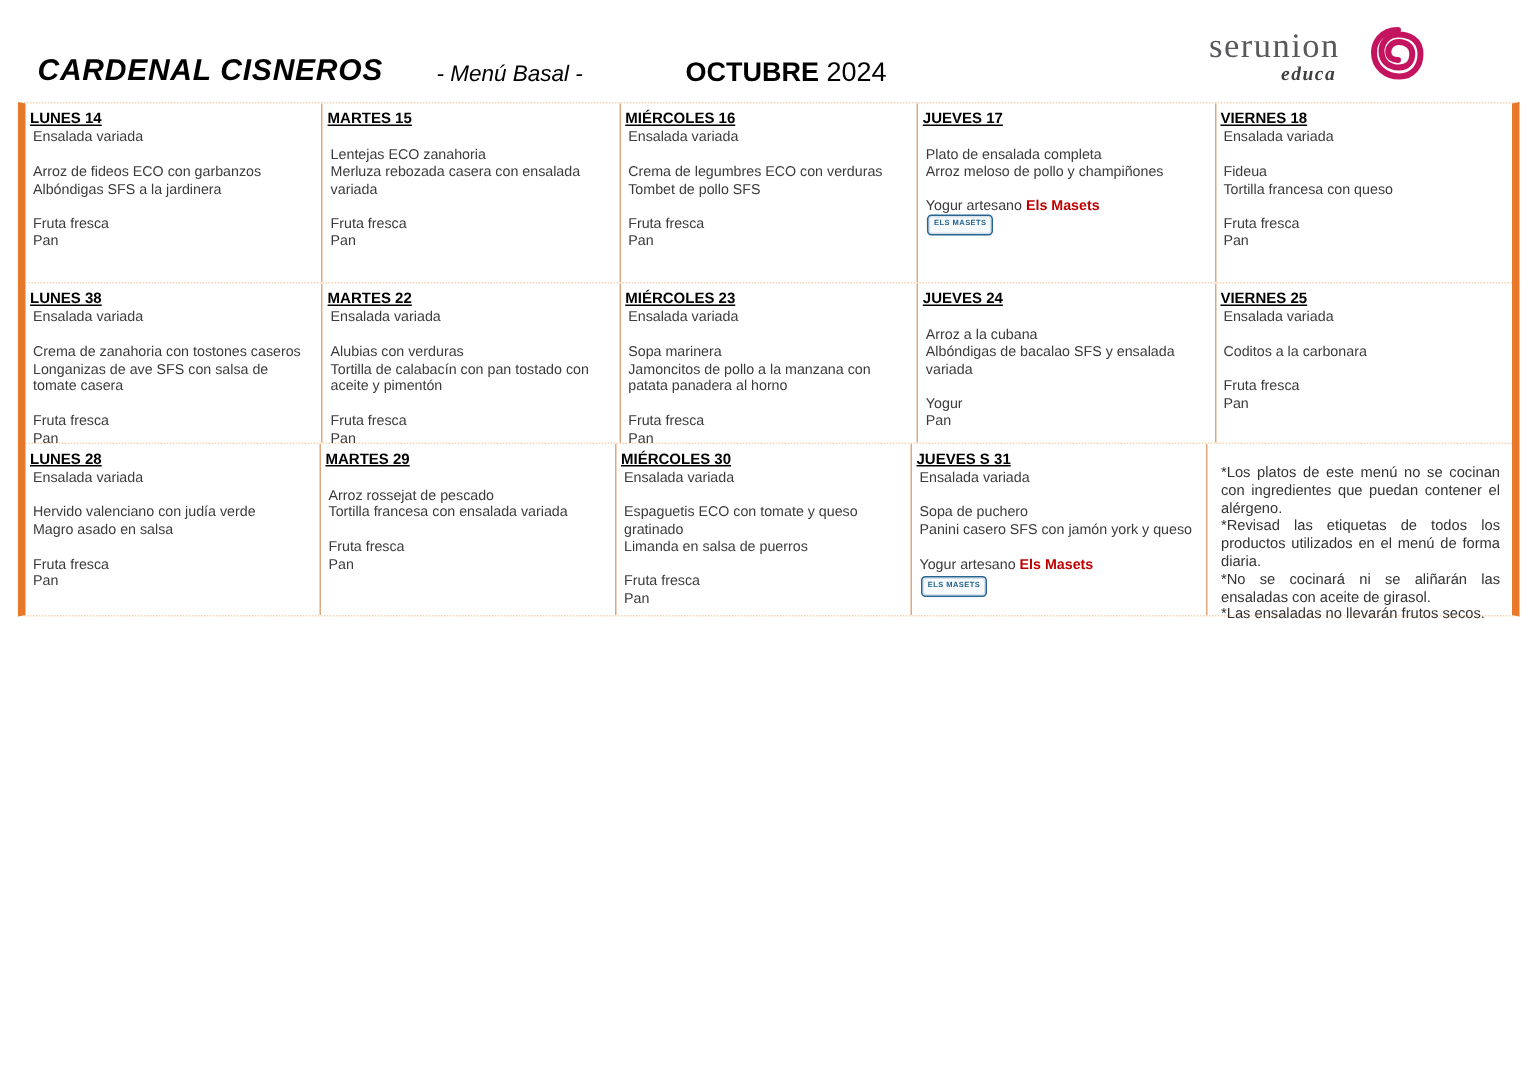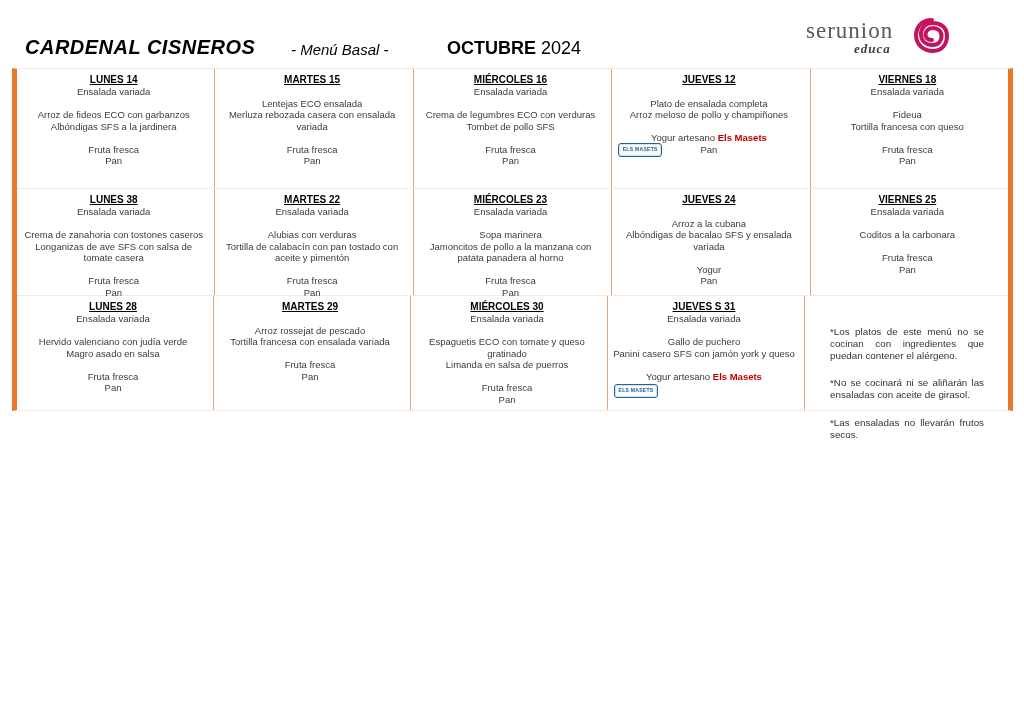--- a/index.html
+++ b/index.html
@@ -3,45 +3,45 @@
 <meta charset="utf-8">
 <style>
   html,body{margin:0;padding:0;background:#fff;}
   .page{position:relative;width:1024px;height:560px;background:#ffffff;overflow:hidden;
         font-family:"Liberation Sans", sans-serif;color:#3f3f3f;}
 
   
   .school-name{position:absolute;left:25px;top:36px;margin:0;font-size:20px;line-height:22px;
                font-weight:bold;font-style:italic;color:#000;letter-spacing:.5px;white-space:nowrap;}
   .menu-type{position:absolute;left:291px;top:41px;font-size:15px;font-style:italic;color:#000;white-space:nowrap;}
-  .month-block{position:absolute;left:447px;top:38px;font-size:18px;color:#000;white-space:nowrap;text-align:center;}
+  .month-block{position:absolute;left:457px;top:38px;font-size:18px;color:#000;white-space:nowrap;text-align:center;}
   .month-block .month{font-weight:bold;}
   .logo{position:absolute;left:806px;top:12px;width:150px;height:46px;font-family:Liberation Serif, serif;}
   .logo .brand{position:absolute;left:0;top:6px;font-size:23px;letter-spacing:1px;color:#58595b;font-weight:500;}
   .logo .sub{position:absolute;left:48px;top:29px;font-size:13px;font-style:italic;font-weight:bold;color:#404040;letter-spacing:1px;}
   .logo svg{position:absolute;left:102px;top:-2px;}
 
   
   .menu-table{position:absolute;left:12px;top:68px;width:1001px;box-sizing:border-box;
               border-left:5px solid #e8782a;border-right:5px solid #e8782a;
               border-top:1px dotted #f3d5b5;border-bottom:1px dotted #f3d5b5;}
   .week-row{display:flex;border-bottom:1px dotted #f3d5b5;}
   .week-row:last-child{border-bottom:none;}
   .week-row.w0{height:119px;}
   .week-row.w1{height:106px;}
   .week-row.w2{height:114px;}
   .day-cell{flex:1 1 0;position:relative;box-sizing:border-box;border-right:1px solid #e0a87c;
-            padding:5px 7px 0 3px;text-align:center;font-size:9.5px;line-height:11.5px;color:#3b3b3b;}
+            padding:5px 7px 0 3px;font-size:9.5px;line-height:11.5px;color:#3b3b3b;}
   .day-cell:last-child{border-right:none;}
   .day-title{font-weight:bold;text-decoration:underline;color:#000;font-size:10px;line-height:12px;margin-bottom:0;}
   .line{min-height:11.5px;padding:0 2px;}
   .brand-red{color:#c00000;font-weight:bold;}
 
   .notes{ text-align:justify;padding:14px 8px 0 9px;font-size:9.8px;line-height:11.8px;color:#333;}
-  .note-line{margin:16px;}
+  .note-line{margin:0;}
 
   .badge{position:absolute;left:6px;width:42px;height:12px;border:1px solid #27648f;border-radius:3px;
          background:#f6fafе;background:#f6fafd;color:#27648f;font-size:5px;font-weight:bold;letter-spacing:.3px;
          display:flex;align-items:center;justify-content:center;box-shadow:0 0 0 1px rgba(39,100,143,.15) inset;}
   .badge-a{top:74px;}
   .badge-b{top:88px;}
 
   .footer-line{position:absolute;left:0;width:1024px;top:721px;border-top:1px solid #ececec;}
 </style>
 </head>
@@ -72,38 +72,38 @@
           <div class="line">&nbsp;</div>
           <div class="line">Arroz de fideos ECO con garbanzos</div>
           <div class="line">Albóndigas SFS a la jardinera</div>
           <div class="line">&nbsp;</div>
           <div class="line">Fruta fresca</div>
           <div class="line">Pan</div>
         </div>
         <div class="day-cell">
           <div class="day-title">MARTES 15</div>
           <div class="line">&nbsp;</div>
-          <div class="line">Lentejas ECO ensalada</div>
+          <div class="line">Lentejas ECO zanahoria</div>
           <div class="line">Merluza rebozada casera con ensalada variada</div>
           <div class="line">&nbsp;</div>
           <div class="line">Fruta fresca</div>
           <div class="line">Pan</div>
         </div>
         <div class="day-cell">
           <div class="day-title">MIÉRCOLES 16</div>
           <div class="line">Ensalada variada</div>
           <div class="line">&nbsp;</div>
           <div class="line">Crema de legumbres ECO con verduras</div>
           <div class="line">Tombet de pollo SFS</div>
           <div class="line">&nbsp;</div>
           <div class="line">Fruta fresca</div>
           <div class="line">Pan</div>
         </div>
         <div class="day-cell">
-          <div class="day-title">JUEVES 12</div>
+          <div class="day-title">JUEVES 17</div>
           <div class="line">&nbsp;</div>
           <div class="line">Plato de ensalada completa</div>
           <div class="line">Arroz meloso de pollo y champiñones</div>
           <div class="line">&nbsp;</div>
           <div class="line">Yogur artesano <span class="brand-red">Els Masets</span></div>
           <div class="line">Pan</div>
           <div class="badge badge-a">ELS MASETS</div>
         </div>
         <div class="day-cell">
           <div class="day-title">VIERNES 18</div>
@@ -193,28 +193,29 @@
           <div class="line">Espaguetis ECO con tomate y queso gratinado</div>
           <div class="line">Limanda en salsa de puerros</div>
           <div class="line">&nbsp;</div>
           <div class="line">Fruta fresca</div>
           <div class="line">Pan</div>
         </div>
         <div class="day-cell">
           <div class="day-title">JUEVES S 31</div>
           <div class="line">Ensalada variada</div>
           <div class="line">&nbsp;</div>
-          <div class="line">Gallo de puchero</div>
+          <div class="line">Sopa de puchero</div>
           <div class="line">Panini casero SFS con jamón york y queso</div>
           <div class="line">&nbsp;</div>
           <div class="line">Yogur artesano <span class="brand-red">Els Masets</span></div>
           <div class="badge badge-b">ELS MASETS</div>
         </div>
         <div class="day-cell notes">
           <p class="note-line">*Los platos de este menú no se cocinan con ingredientes que puedan contener el alérgeno.</p>
+          <p class="note-line">*Revisad las etiquetas de todos los productos utilizados en el menú de forma diaria.</p>
           <p class="note-line">*No se cocinará ni se aliñarán las ensaladas con aceite de girasol.</p>
           <p class="note-line">*Las ensaladas no llevarán frutos secos.</p>
         </div>
       </div>
     </div>
 
   <div class="footer-line"></div>
 </div>
 
 </body></html>

